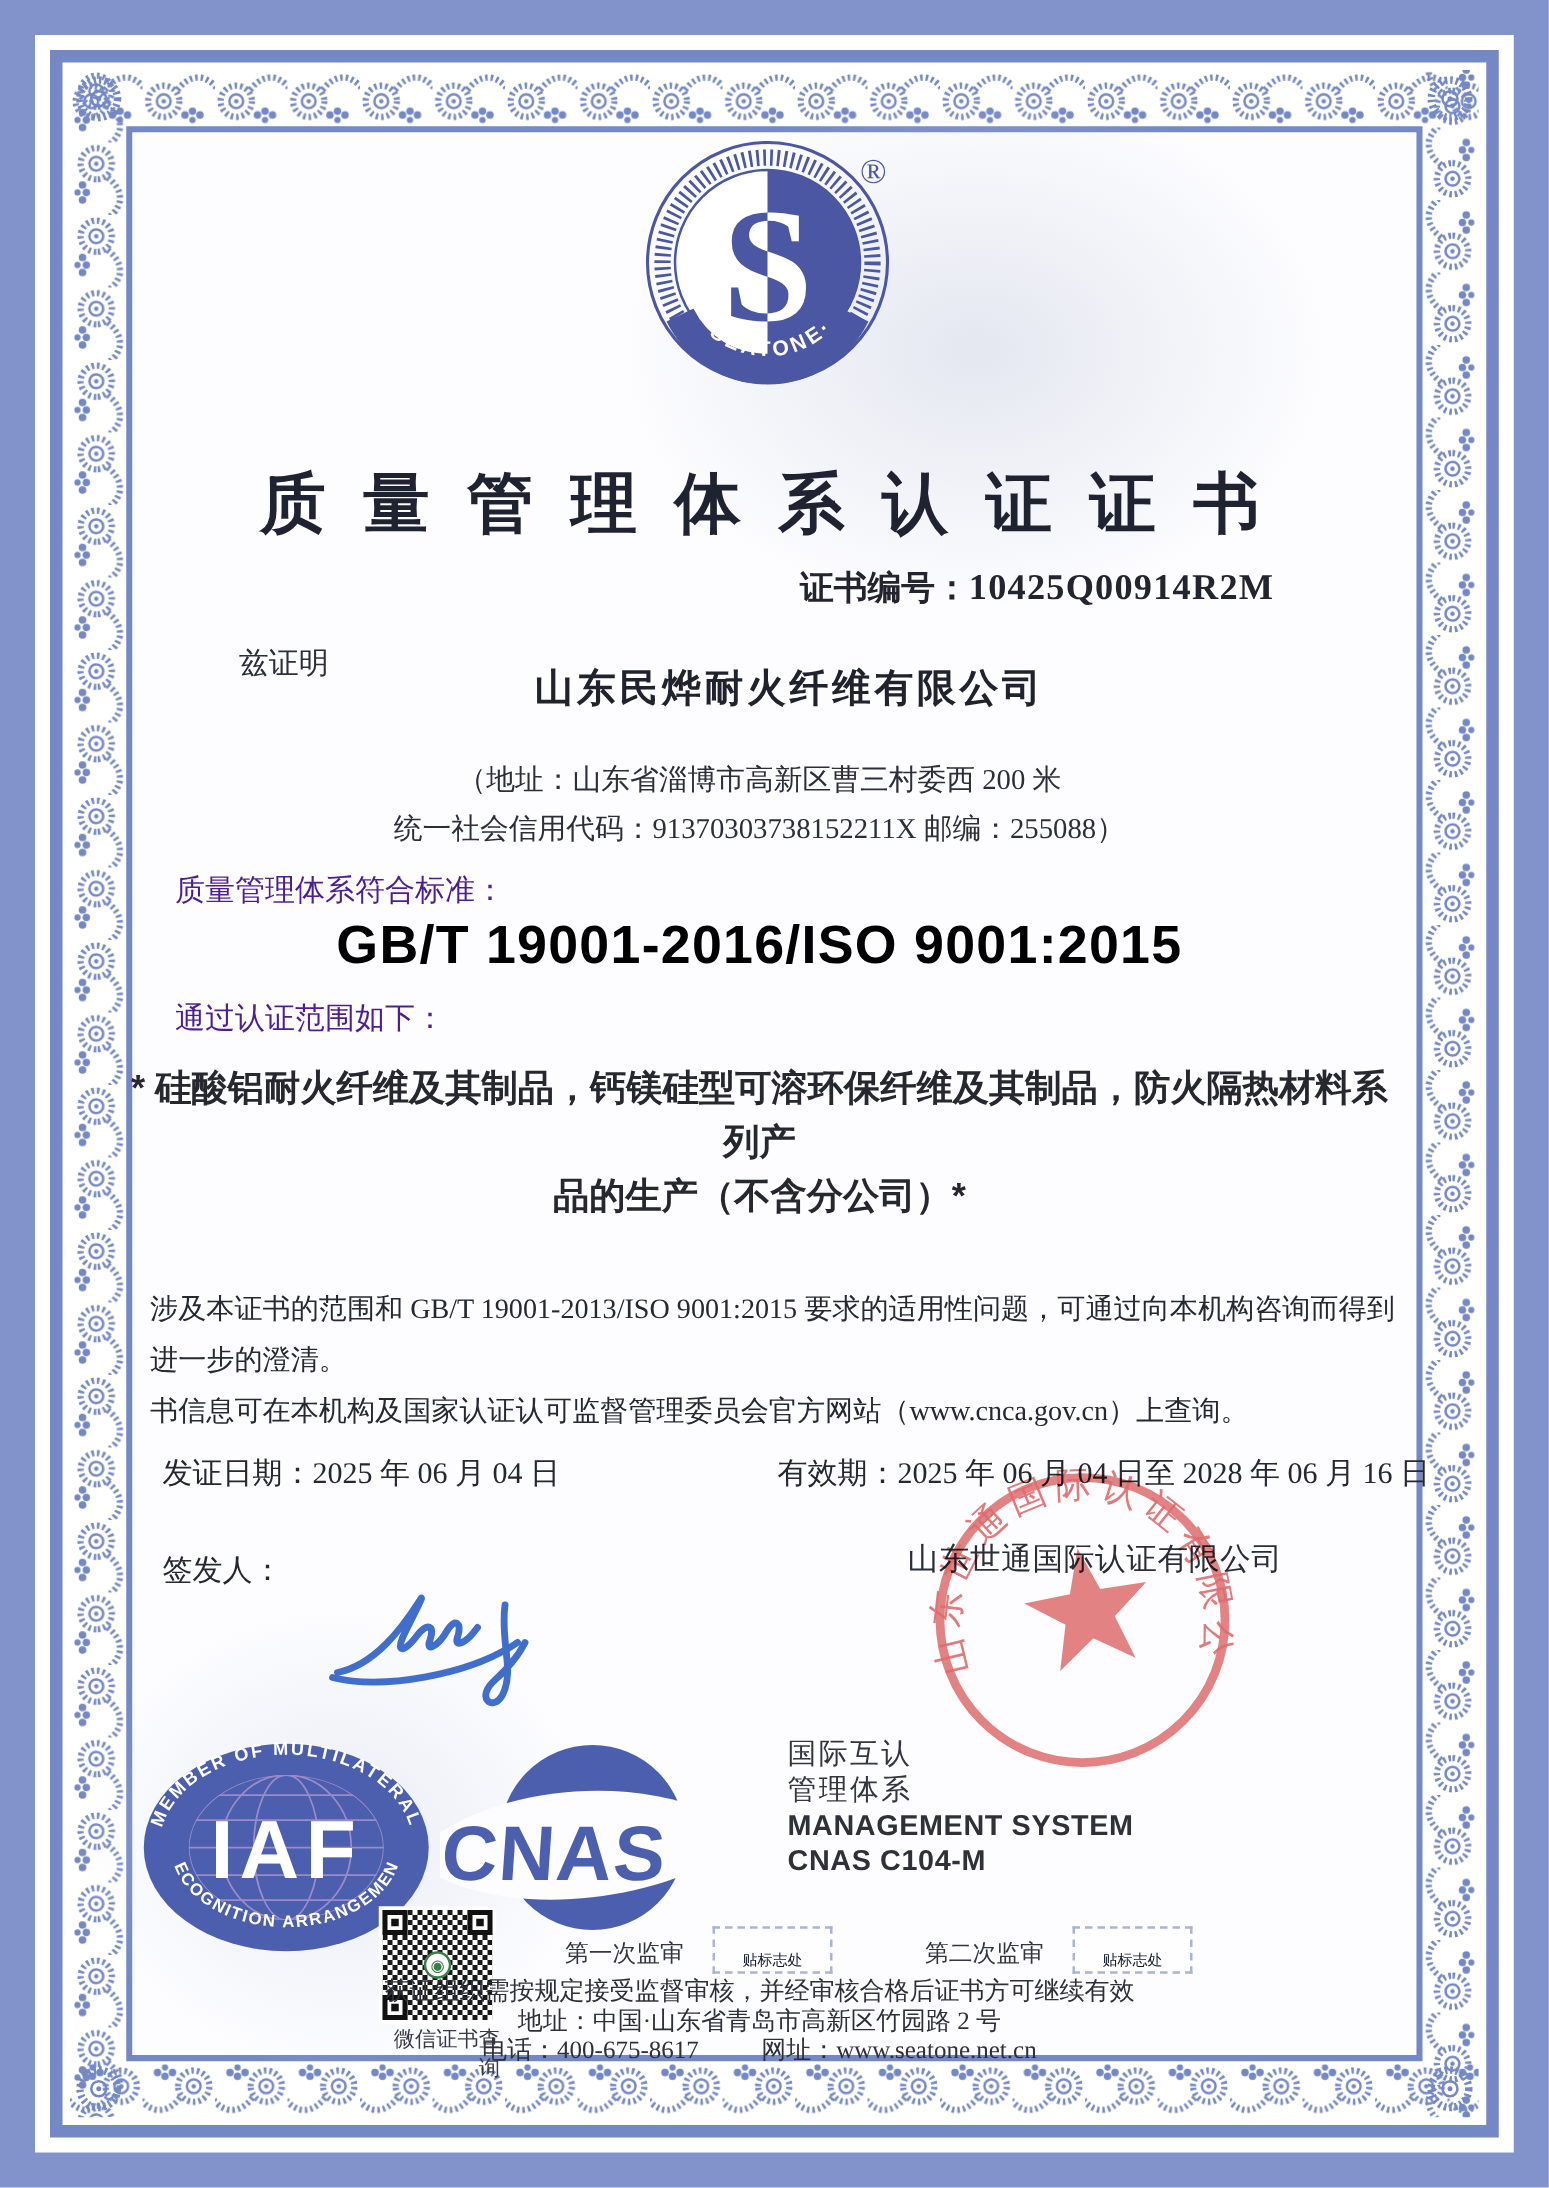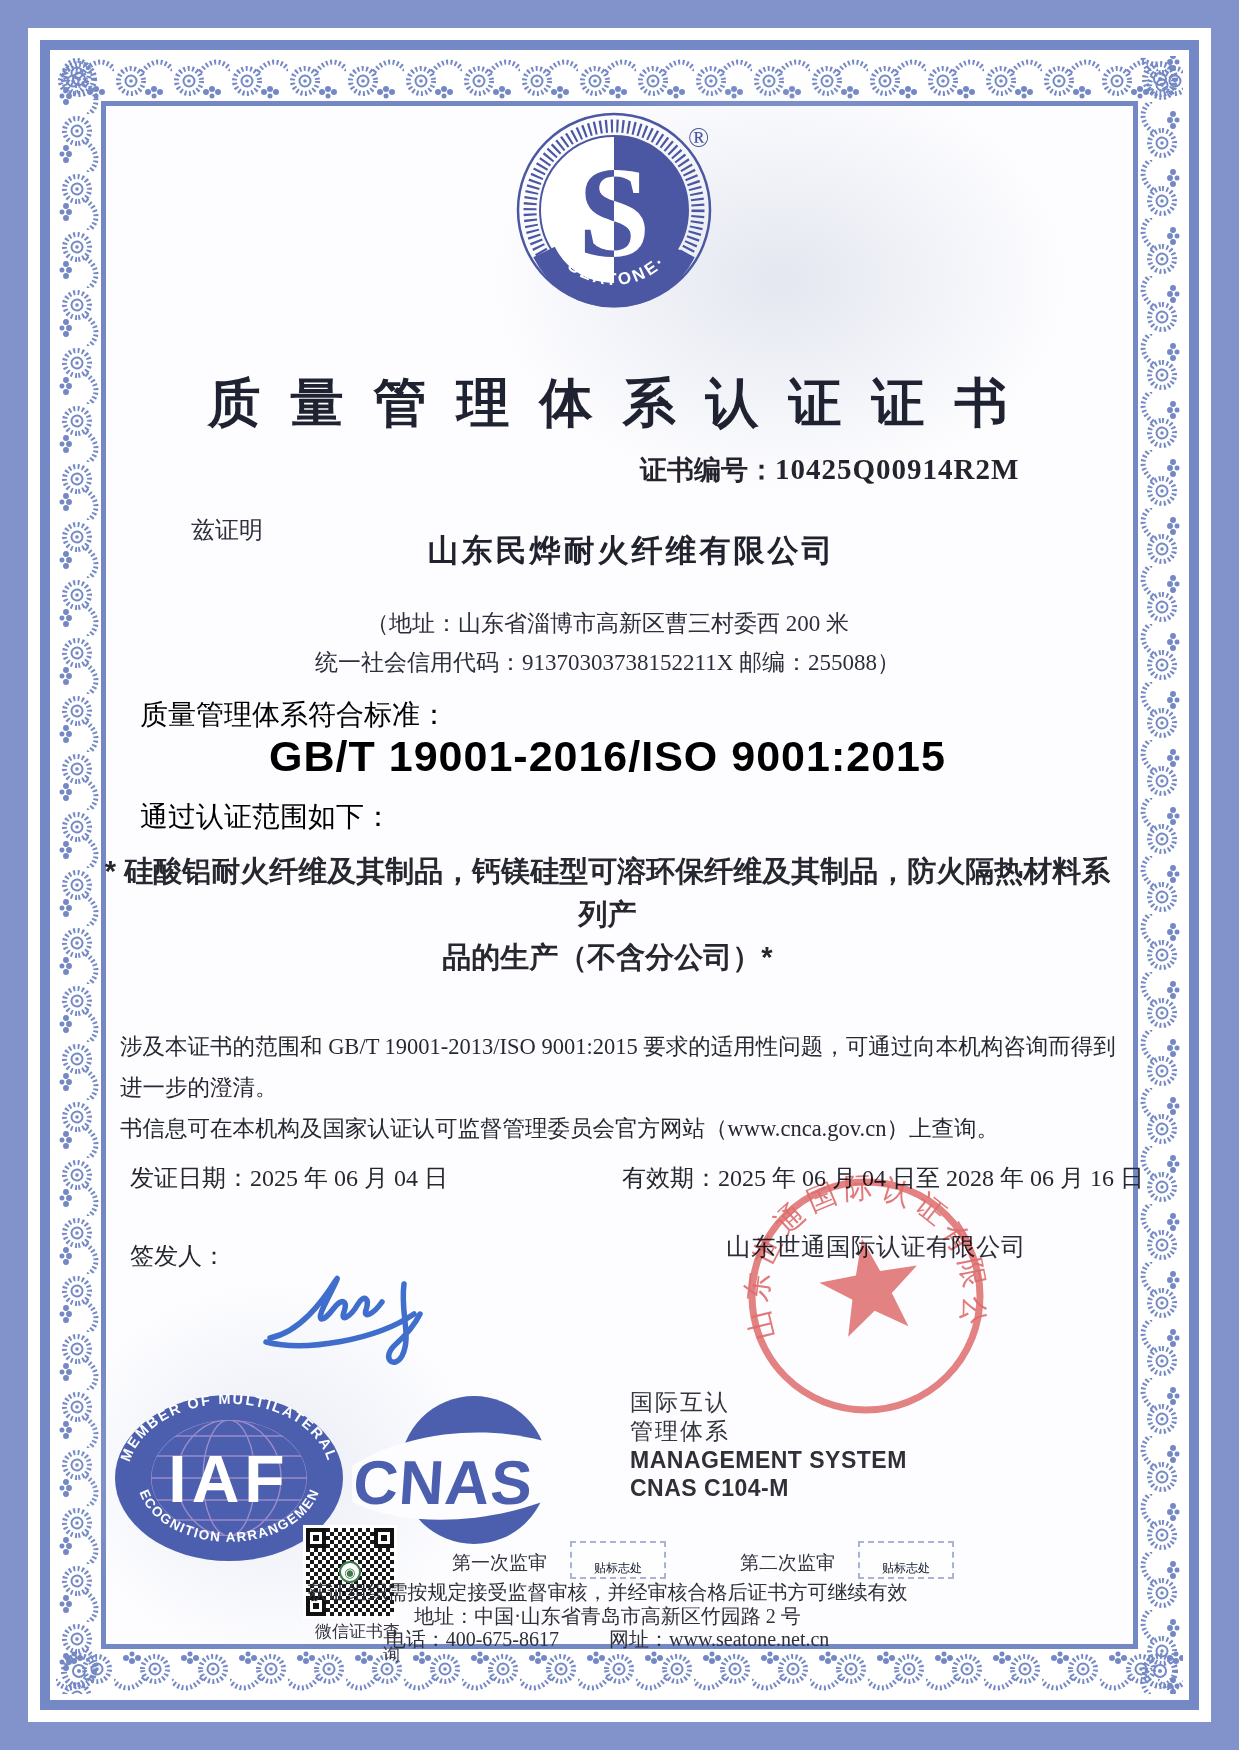--- a/index.html
+++ b/index.html
@@ -26,21 +26,21 @@
   .wash2{left:60px;top:1280px;width:420px;height:380px;background:radial-gradient(ellipse at center, rgba(214,220,236,.5), rgba(214,220,236,0) 70%);}
   
   .center-line{left:95px;width:1025px;text-align:center;}
   .title{top:368px;font-size:53px;font-weight:bold;letter-spacing:30px;color:#1f2230;white-space:nowrap;text-indent:30px;}
   .certno{top:452px;left:640px;width:470px;font-size:27px;font-weight:bold;color:#23242e;text-align:left;}
   .certno .num{font-size:29px;letter-spacing:1px;}
   .certify{left:148px;top:514px;font-size:24px;color:#2c2e3a;margin-left:43px;}
   .company{top:530px;font-size:31px;font-weight:bold;letter-spacing:3px;color:#20222e;padding-left:24px;}
   .addr1{top:608px;font-size:23px;color:#2c2e3a;}
   .addr2{top:647px;font-size:23px;color:#2c2e3a;}
-  .lbl-left{left:140px;font-size:28px;color:#000000;}
+  .lbl-left{left:140px;font-size:24px;color:#4c1d95;}
   .standard{top:732px;font-size:43px;font-weight:600;font-family:"Liberation Sans",sans-serif;color:#000000;letter-spacing:1px;}
   .scope{top:850px;font-size:29px;font-weight:bold;font-family:"Liberation Sans",sans-serif;color:#26272f;line-height:43px;}
   .notes{left:120px;top:1026px;width:1004px;font-size:22.5px;line-height:41px;color:#262832;}
   .daterow{font-size:24px;color:#26282f;white-space:nowrap;}
   .signer{left:130px;top:1240px;font-size:24px;color:#26282f;}
   .issuer-name{left:726px;top:1230px;font-size:24.5px;color:#2b2d37;white-space:nowrap;letter-spacing:0.5px;}
   
   .accr{left:630px;top:1388px;width:360px;font-family:"Liberation Sans",sans-serif;}
   .accr .cjk{font-size:23px;line-height:29px;color:#34363f;letter-spacing:2px;}
   .accr .eng{font-size:23px;line-height:28px;font-weight:bold;color:#303138;letter-spacing:0.5px;}

